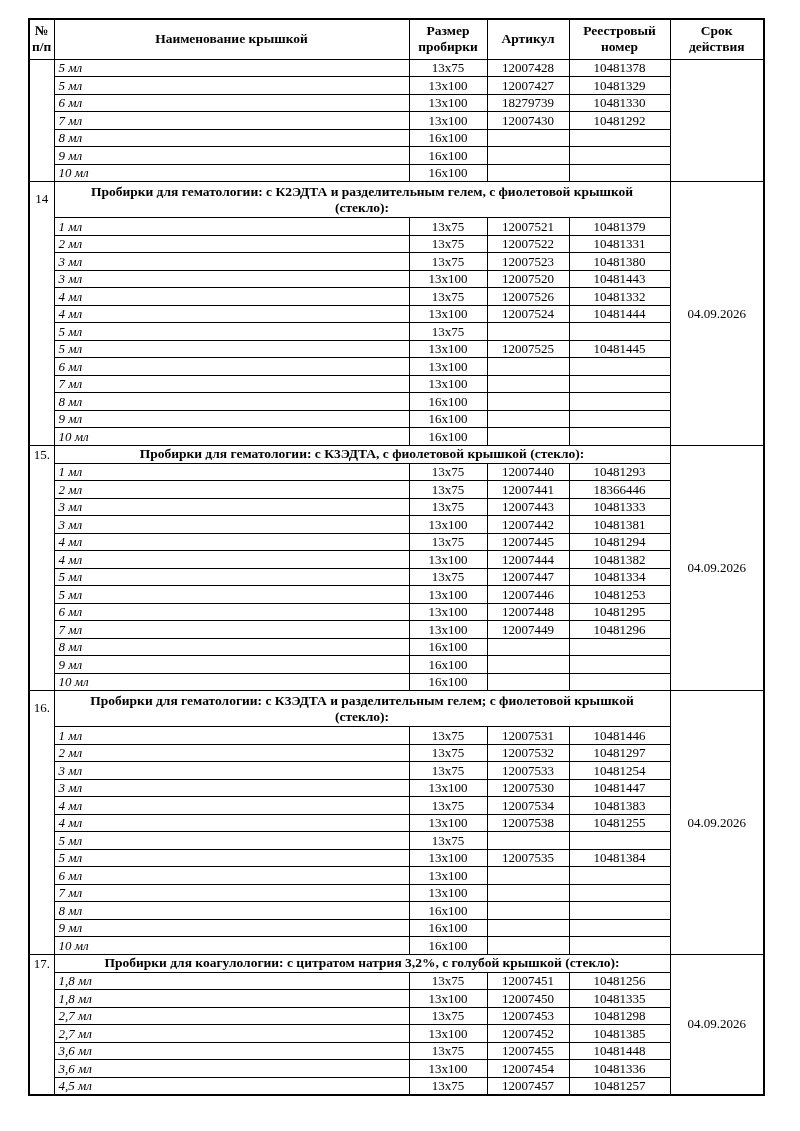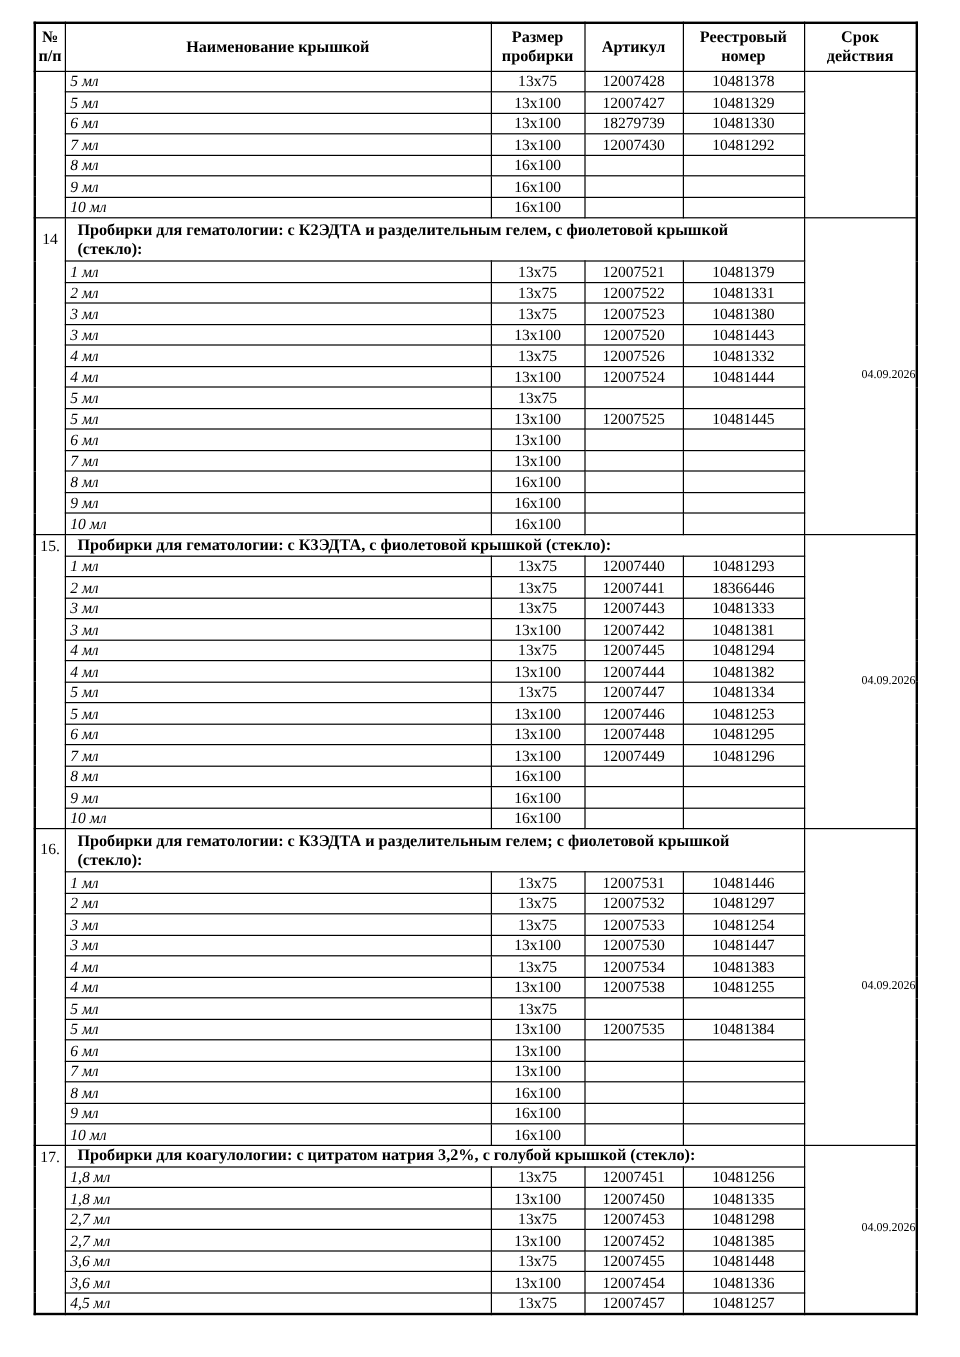--- a/index.html
+++ b/index.html
@@ -57,29 +57,29 @@
   }
   td.num {
     text-align: center;
     vertical-align: top;
     font-size: 13px;
   }
   td.num.pt2 { padding-top: 9px; }
   td.num.pt1 { padding-top: 1px; }
   td.section-title {
     font-weight: bold;
-    text-align: left;
+    text-align: center;
     vertical-align: middle;
     font-size: 13.5px;
     padding: 0 10px;
   }
   td.validity {
-    text-align: right;
+    text-align: center;
     vertical-align: middle;
-    font-size: 10px;
+    font-size: 13px;
   }
 </style>
 </head>
 <body>
 
 <div class="page">
   <table class="doc-table">
     <colgroup>
       <col style="width:25px">
       <col style="width:355px">

